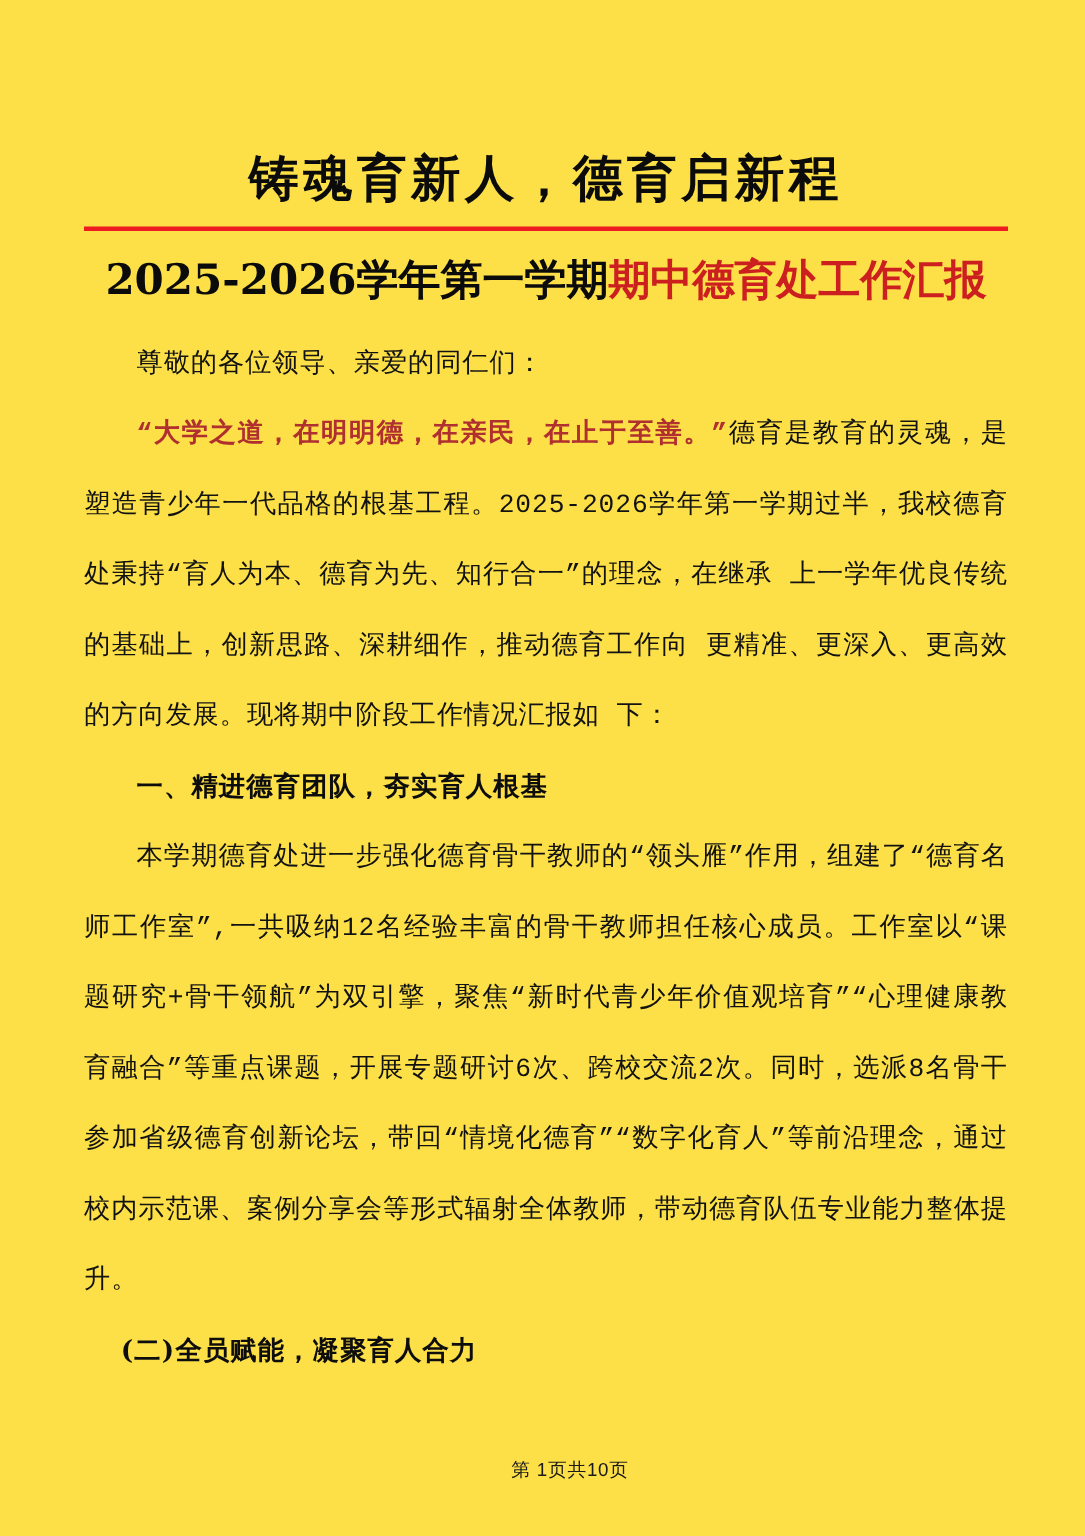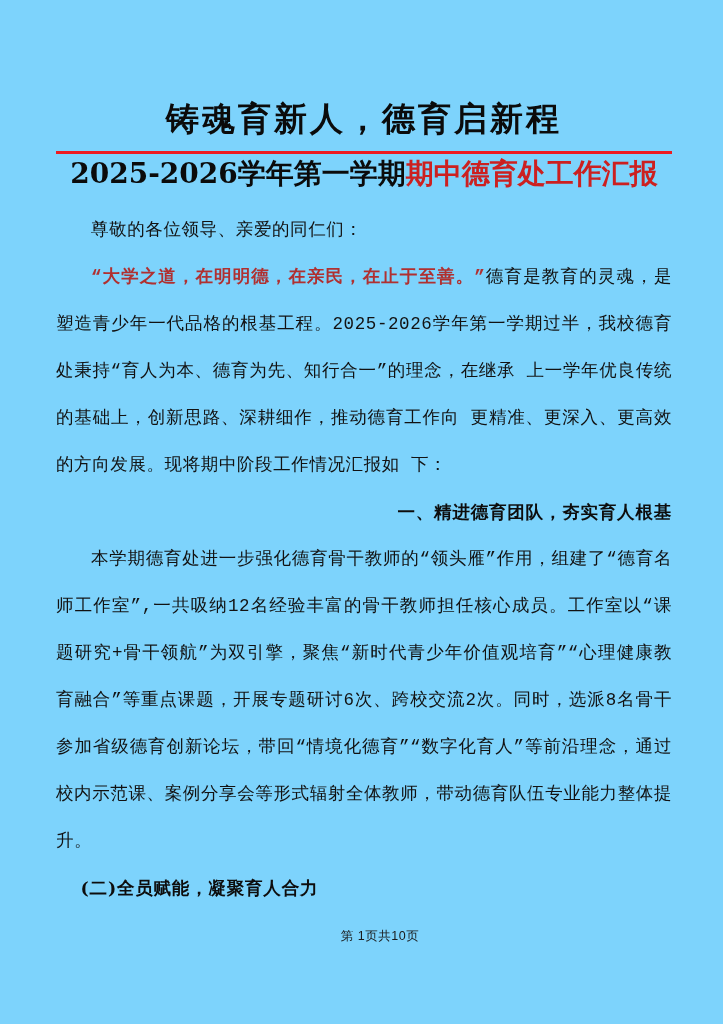--- a/index.html
+++ b/index.html
@@ -12,21 +12,21 @@
     height: 1024px;
     position: relative;
     font-family: "DejaVu Serif", serif;
     color: #111111;
     overflow: hidden;
   }
 
   .page {
     position: absolute;
     inset: 0;
-    background: #7dd3fc;
+    background: #fde047;
   }
 
   .content {
     position: absolute;
     left: 56px;
     top: 0;
     width: 616px;
   }
 
   
@@ -45,21 +45,21 @@
 
   .title-rule {
     margin: 12px 0 0 0;
     height: 3px;
     width: 100%;
     background: #ee1b20;
   }
 
   .doc-subtitle {
     margin: 0;
-    padding-top: 2px;
+    padding-top: 15px;
     text-align: center;
     font-family: "DejaVu Serif", serif;
     font-weight: 700;
     font-size: 28px;
     letter-spacing: 0px;
     line-height: 1.25;
     white-space: nowrap;
   }
   .doc-subtitle .seg-black { color: #0b0b0b; }
   .doc-subtitle .seg-red   { color: #cc2020; }
@@ -96,29 +96,29 @@
   h3.heading-2 {
     margin: 0;
     font-family: "DejaVu Serif", serif;
     font-weight: 700;
     font-size: 17.5px;
     line-height: 47px;
     color: #0d0d0d;
     letter-spacing: 0.8px;
     text-align: left;
   }
-  h2.heading-1 { text-indent: 2em; text-align: right; }
+  h2.heading-1 { text-indent: 2em; }
   h3.heading-2 { text-indent: 1.4em; }
 
   
   .page-footer {
     position: absolute;
     left: 0;
     right: 0;
-    top: 928px;
+    top: 972px;
     text-align: center;
     font-family: "Liberation Sans", sans-serif;
     font-size: 12.5px;
     color: #1a1a1a;
     letter-spacing: 0.5px;
     margin-left: 37px;
   }
 </style>
 </head>
 <body>

